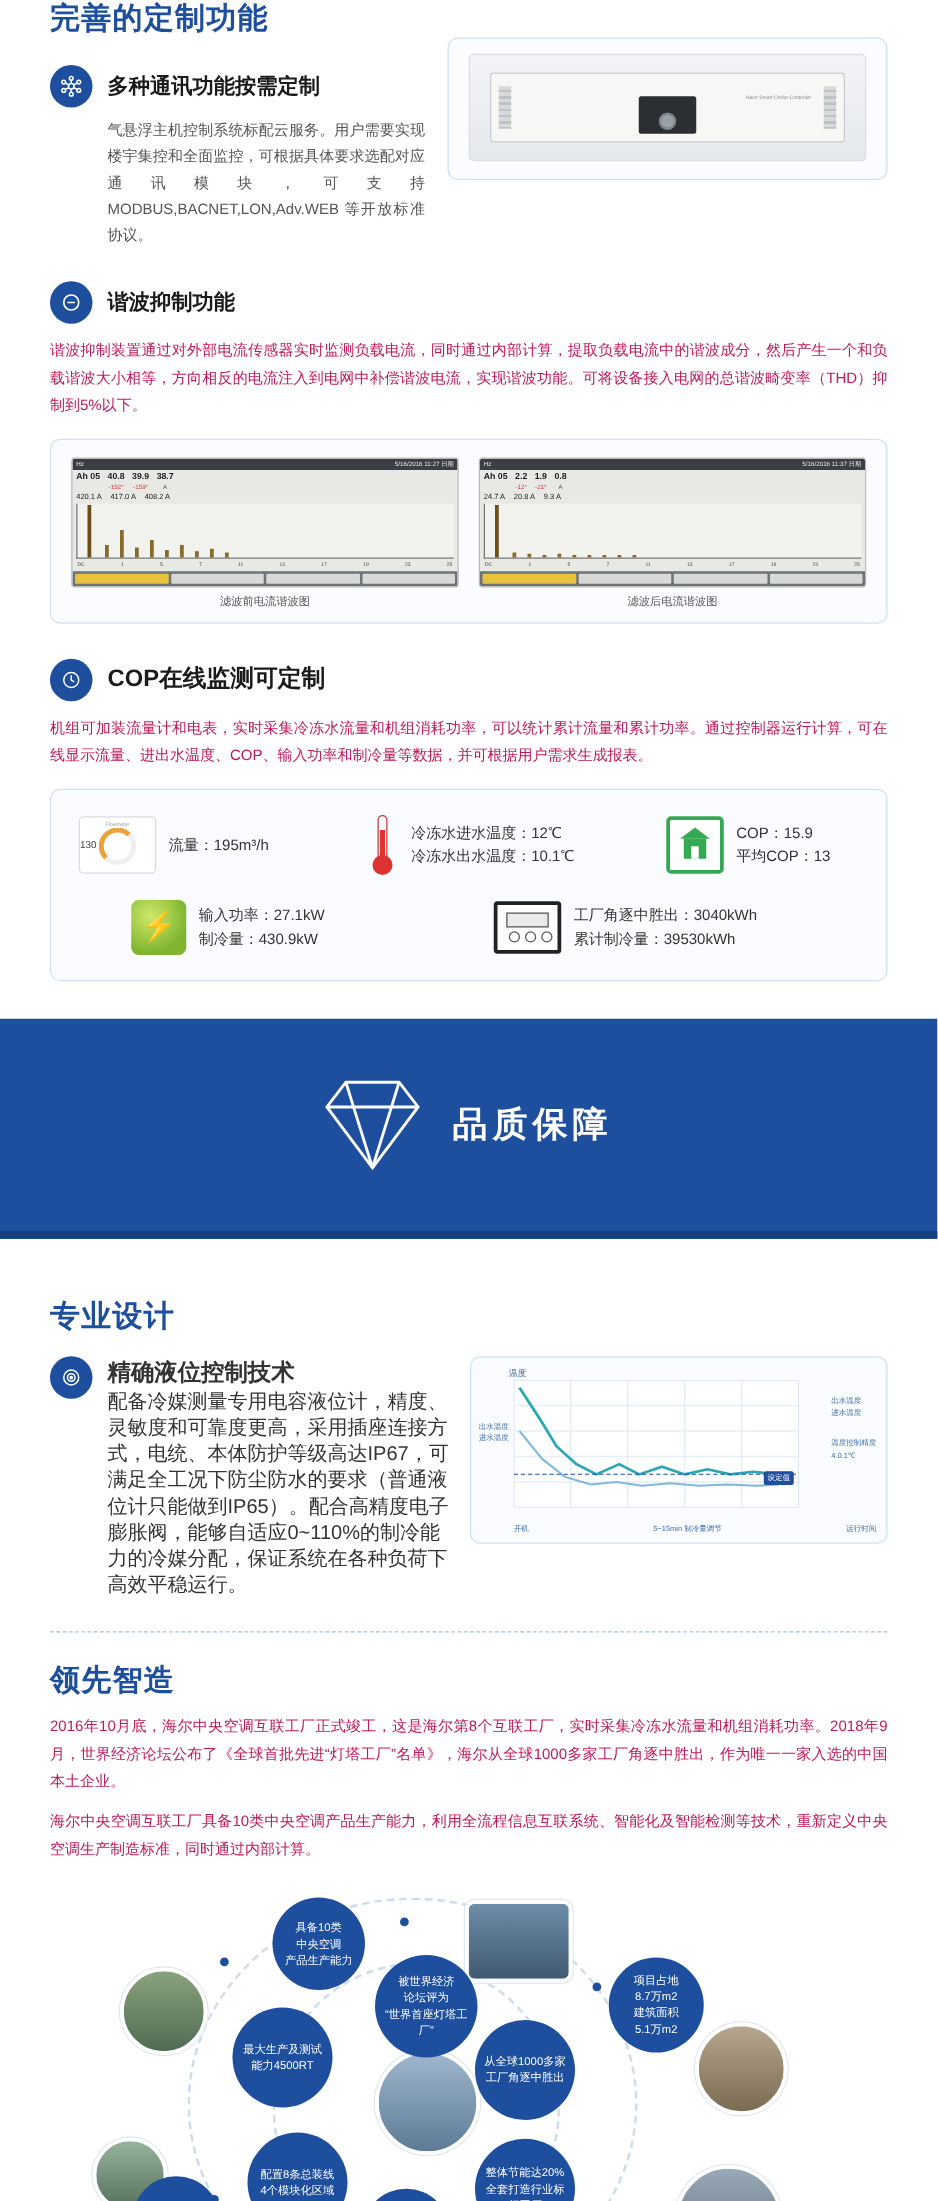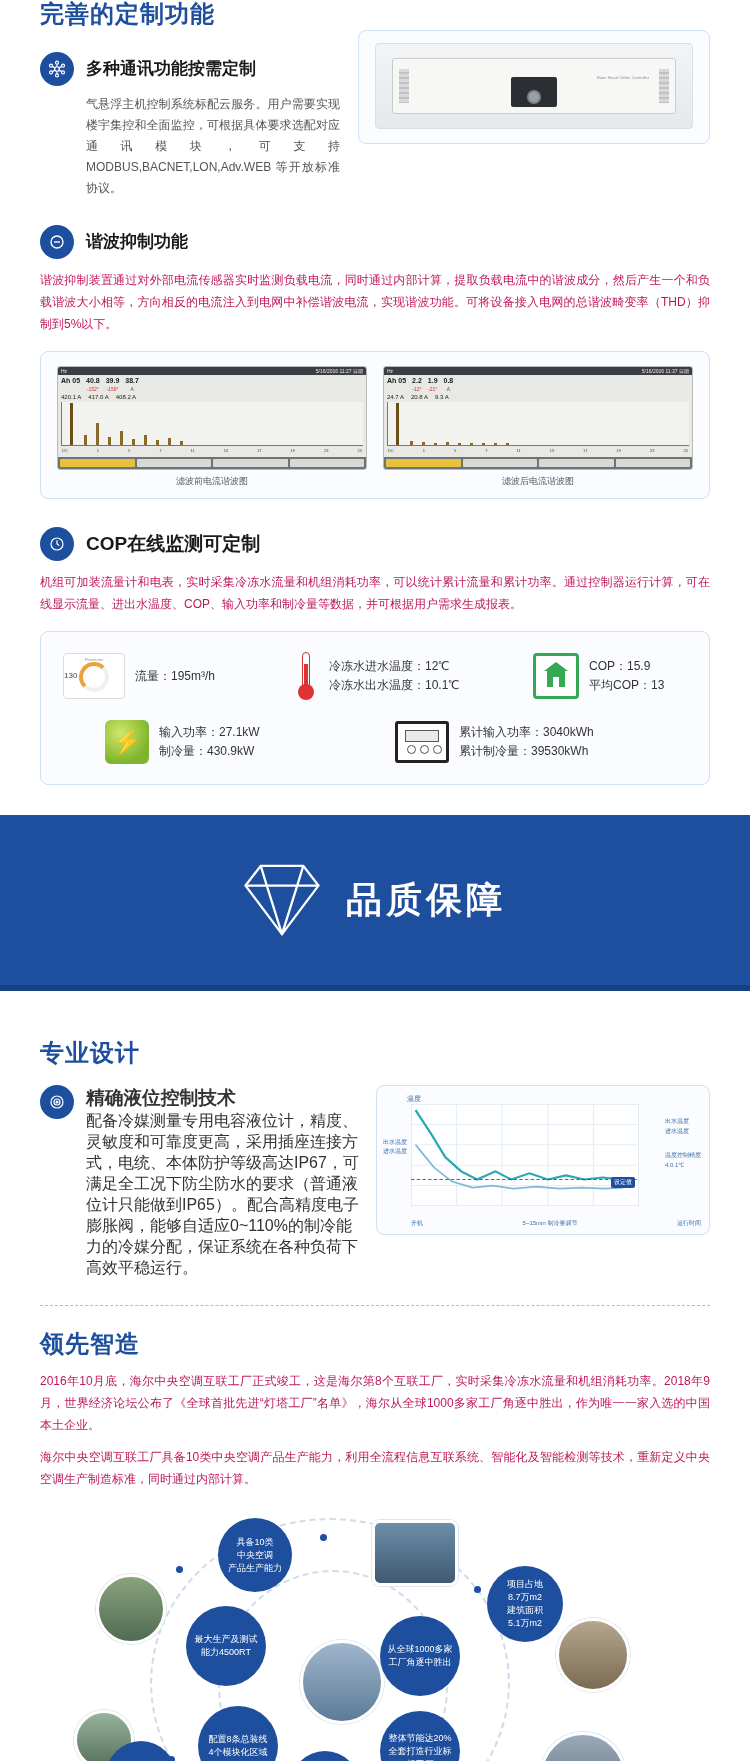--- a/index.html
+++ b/index.html
@@ -233,21 +233,21 @@
   .banner {
     margin-top: 30px;
     background: #1d4f9e;
     height: 176px;
     position: relative;
     display: flex; align-items: center; justify-content: center; gap: 26px;
     border-bottom: 6px solid #16407f;
   }
   .banner .diamond { width: 76px; height: 84px; }
   .banner h2 {
-    color: #fff; font-size: 36px; font-weight: bold; letter-spacing: 4px;
+    color: #fff; font-size: 28px; font-weight: bold; letter-spacing: 4px;
   }
 
   
   .design-row { display: flex; gap: 16px; align-items: flex-start; margin-top: 16px; }
   .design-left { width: 320px; position: relative; padding-left: 46px; }
   .chart-card {
     flex: 1;
     border: 1px solid #cfe0f2; border-radius: 8px; background: #fafcff;
     padding: 10px 12px 8px; height: 150px; position: relative;
   }
@@ -524,21 +524,21 @@
           </div>
         </div>
         <div class="cop-cell">
           <div class="kwhbox">
             <div class="win"></div>
               <div class="dial"></div>
               <div class="dial d2"></div>
               <div class="dial d3"></div>
           </div>
           <div class="cop-text">
-            <div>累计输入功率：3040kWh</div>
+            <div>工厂角逐中胜出：3040kWh</div>
             <div>累计制冷量：39530kWh</div>
           </div>
         </div>
       </div>
     </div>
   </div>
 
   <div class="banner">
     <svg class="diamond" viewBox="0 0 100 110" fill="none" stroke="#fff" stroke-width="3">
       <path d="M22 10h56l20 26-48 64L2 36z"></path>
@@ -626,20 +626,23 @@
     <div class="photo" style="left:74px; top:210px; width:60px; height:60px; background:linear-gradient(#97b39c,#55715c);"></div>
 
     <div class="dot" style="left:176px; top:66px;"></div>
     <div class="dot" style="left:320px; top:34px;"></div>
     <div class="dot" style="left:474px; top:86px;"></div>
     <div class="dot" style="left:168px; top:256px;"></div>
 
     <div class="node" style="left:218px; top:18px; width:74px; height:74px; white-space:pre-line;">具备10类
 中央空调
 产品生产能力</div>
+    <div class="node" style="left:300px; top:64px; width:82px; height:82px; white-space:pre-line;">被世界经济
+论坛评为
+“世界首座灯塔工厂”</div>
     <div class="node" style="left:487px; top:66px; width:76px; height:76px; white-space:pre-line;">项目占地
 8.7万m2
 建筑面积
 5.1万m2</div>
     <div class="node" style="left:186px; top:106px; width:80px; height:80px; white-space:pre-line;">最大生产及测试
 能力4500RT</div>
     <div class="node" style="left:380px; top:116px; width:80px; height:80px; white-space:pre-line;">从全球1000多家
 工厂角逐中胜出</div>
     <div class="node" style="left:198px; top:206px; width:80px; height:80px; white-space:pre-line;">配置8条总装线
 4个模块化区域</div>

